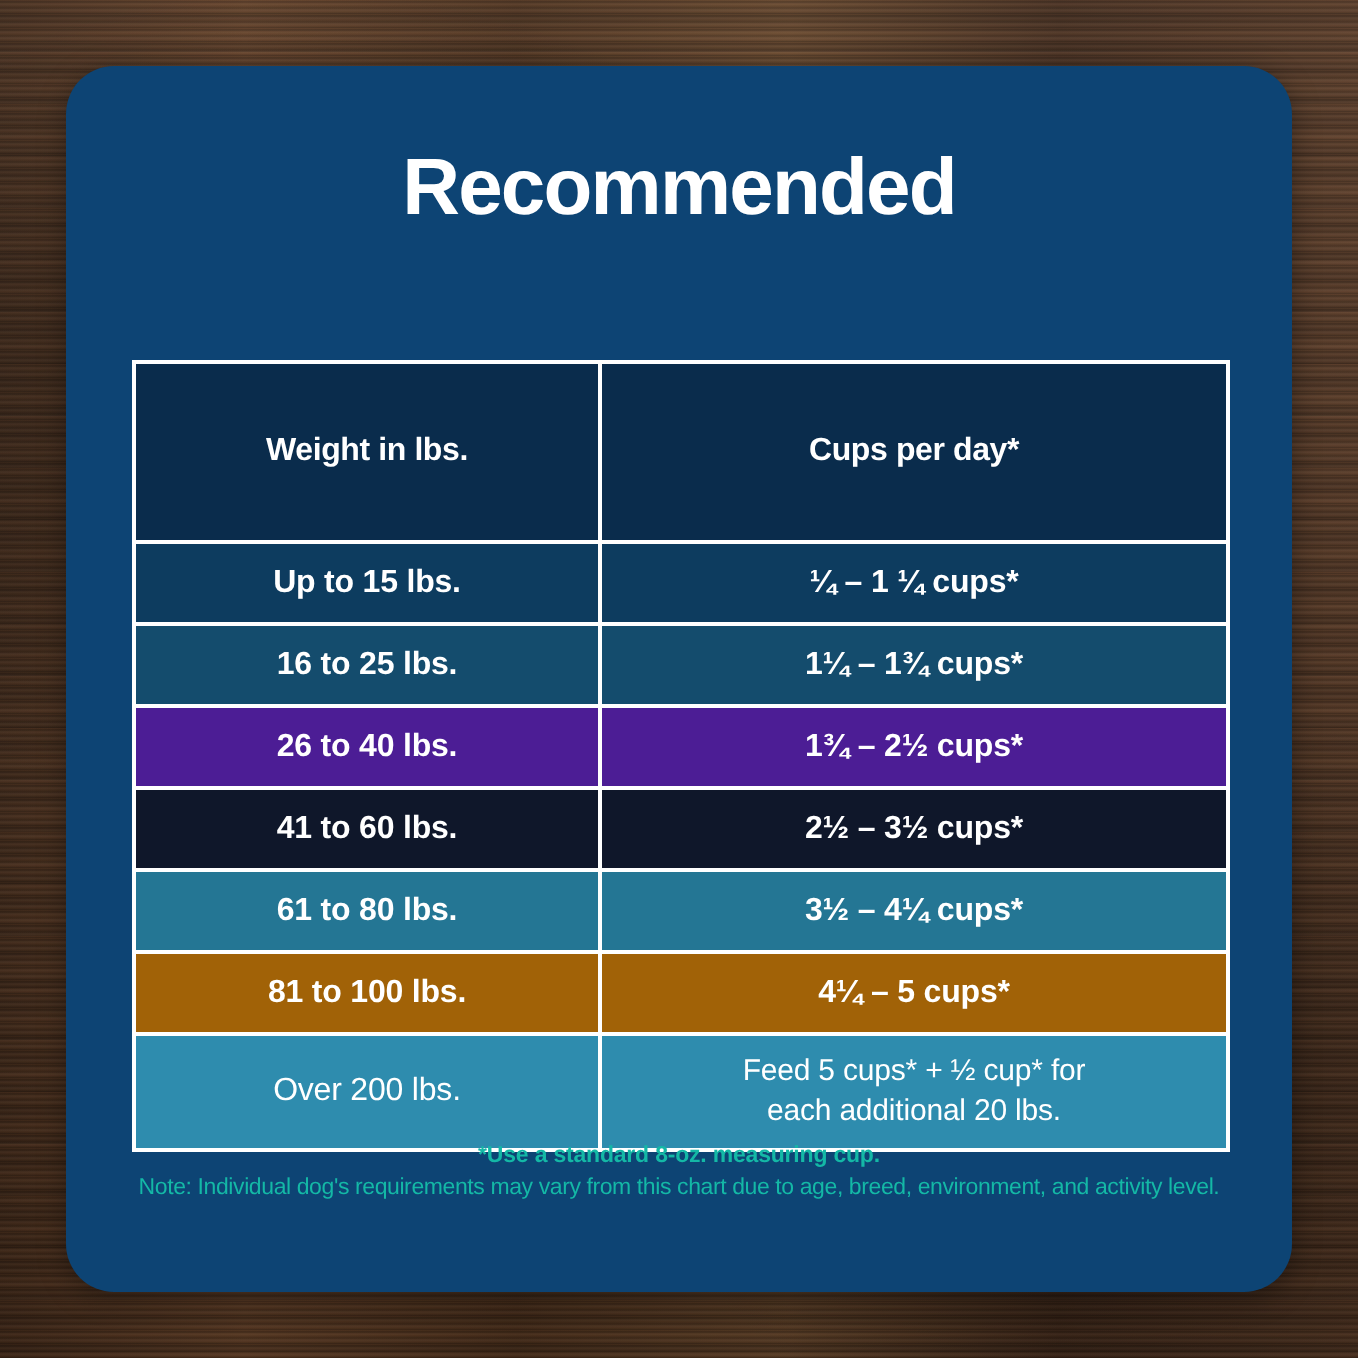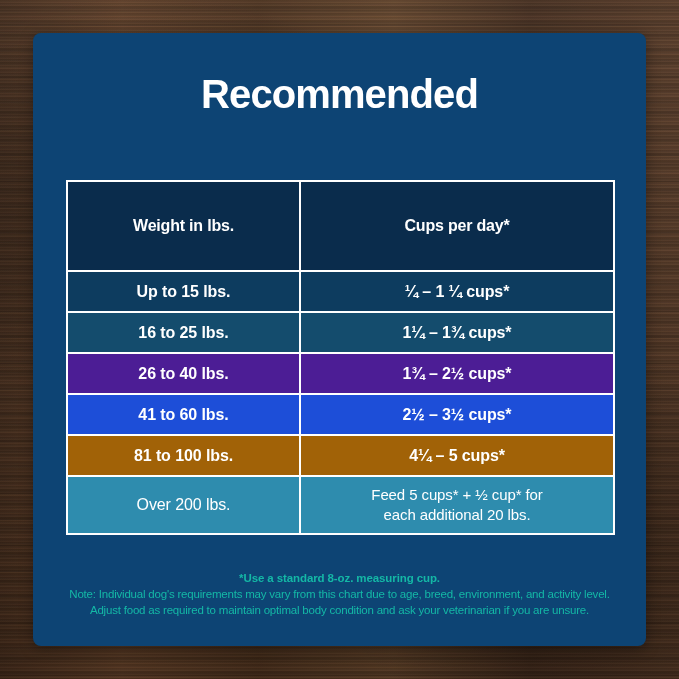--- a/index.html
+++ b/index.html
@@ -54,21 +54,21 @@
   }
 
   
   #card {
     position: absolute;
     left: 33px;
     top: 33px;
     width: 613px;
     height: 613px;
     background: #0d4474;
-    border-radius: 8px;
+    border-radius: 24px;
     box-shadow: 0 3px 14px rgba(0,0,0,0.35);
     overflow: hidden;
   }
 
   
   #title-block {
     position: absolute;
     left: 0;
     top: 38px;
     width: 613px;
@@ -111,21 +111,21 @@
   tbody td {
     height: 39px;
     font-size: 16px;
     font-weight: bold;
     letter-spacing: -0.1px;
     margin-top: 36px;
   }
   tbody tr.r1 td { background: #0d3c5f; }
   tbody tr.r2 td { background: #144c6d; }
   tbody tr.r3 td { background: #4c1d95; }
-  tbody tr.r4 td { background: #1d4ed8; }
+  tbody tr.r4 td { background: #0f172a; }
   tbody tr.r5 td { background: #247694; }
   tbody tr.r6 td { background: #a16207; }
   tbody tr.r7 td { background: #2e8cae; height: 56px; }
   tbody tr.r7 td.cups-cell { line-height: 20px; font-weight: normal; font-size: 15px; }
   tbody tr.r7 td.weight-cell { font-weight: normal; font-size: 16px; }
 
   
   #footnotes {
     position: absolute;
     left: 18px;
@@ -180,33 +180,36 @@
         <td class="cups-cell">1¼ – 1¾  cups*</td>
       </tr>
       <tr class="r3">
         <td class="weight-cell">26 to 40 lbs.</td>
         <td class="cups-cell">1¾ – 2½ cups*</td>
       </tr>
       <tr class="r4">
         <td class="weight-cell">41 to 60 lbs.</td>
         <td class="cups-cell">2½ – 3½ cups*</td>
       </tr>
+      <tr class="r5">
+        <td class="weight-cell">61 to 80 lbs.</td>
+        <td class="cups-cell">3½ – 4¼ cups*</td>
+      </tr>
       <tr class="r6">
         <td class="weight-cell">81 to 100 lbs.</td>
         <td class="cups-cell">4¼ – 5 cups*</td>
       </tr>
       <tr class="r7">
         <td class="weight-cell">Over 200 lbs.</td>
         <td class="cups-cell">
           <span>Feed 5 cups* + ½ cup* for</span><br>
           <span>each additional 20 lbs.</span>
         </td>
       </tr>
     </tbody>
   </table>
 
   <div id="footnotes">
     <div id="footnote-cup">*Use a standard 8-oz. measuring cup.</div>
     <div class="footnote-note">Note: Individual dog's requirements may vary from this chart due to age, breed, environment, and activity level.</div>
-    <div class="footnote-note">Adjust food as required to maintain optimal body condition and ask your veterinarian if you are unsure.</div>
   </div>
 
 </div>
 
 </body></html>

